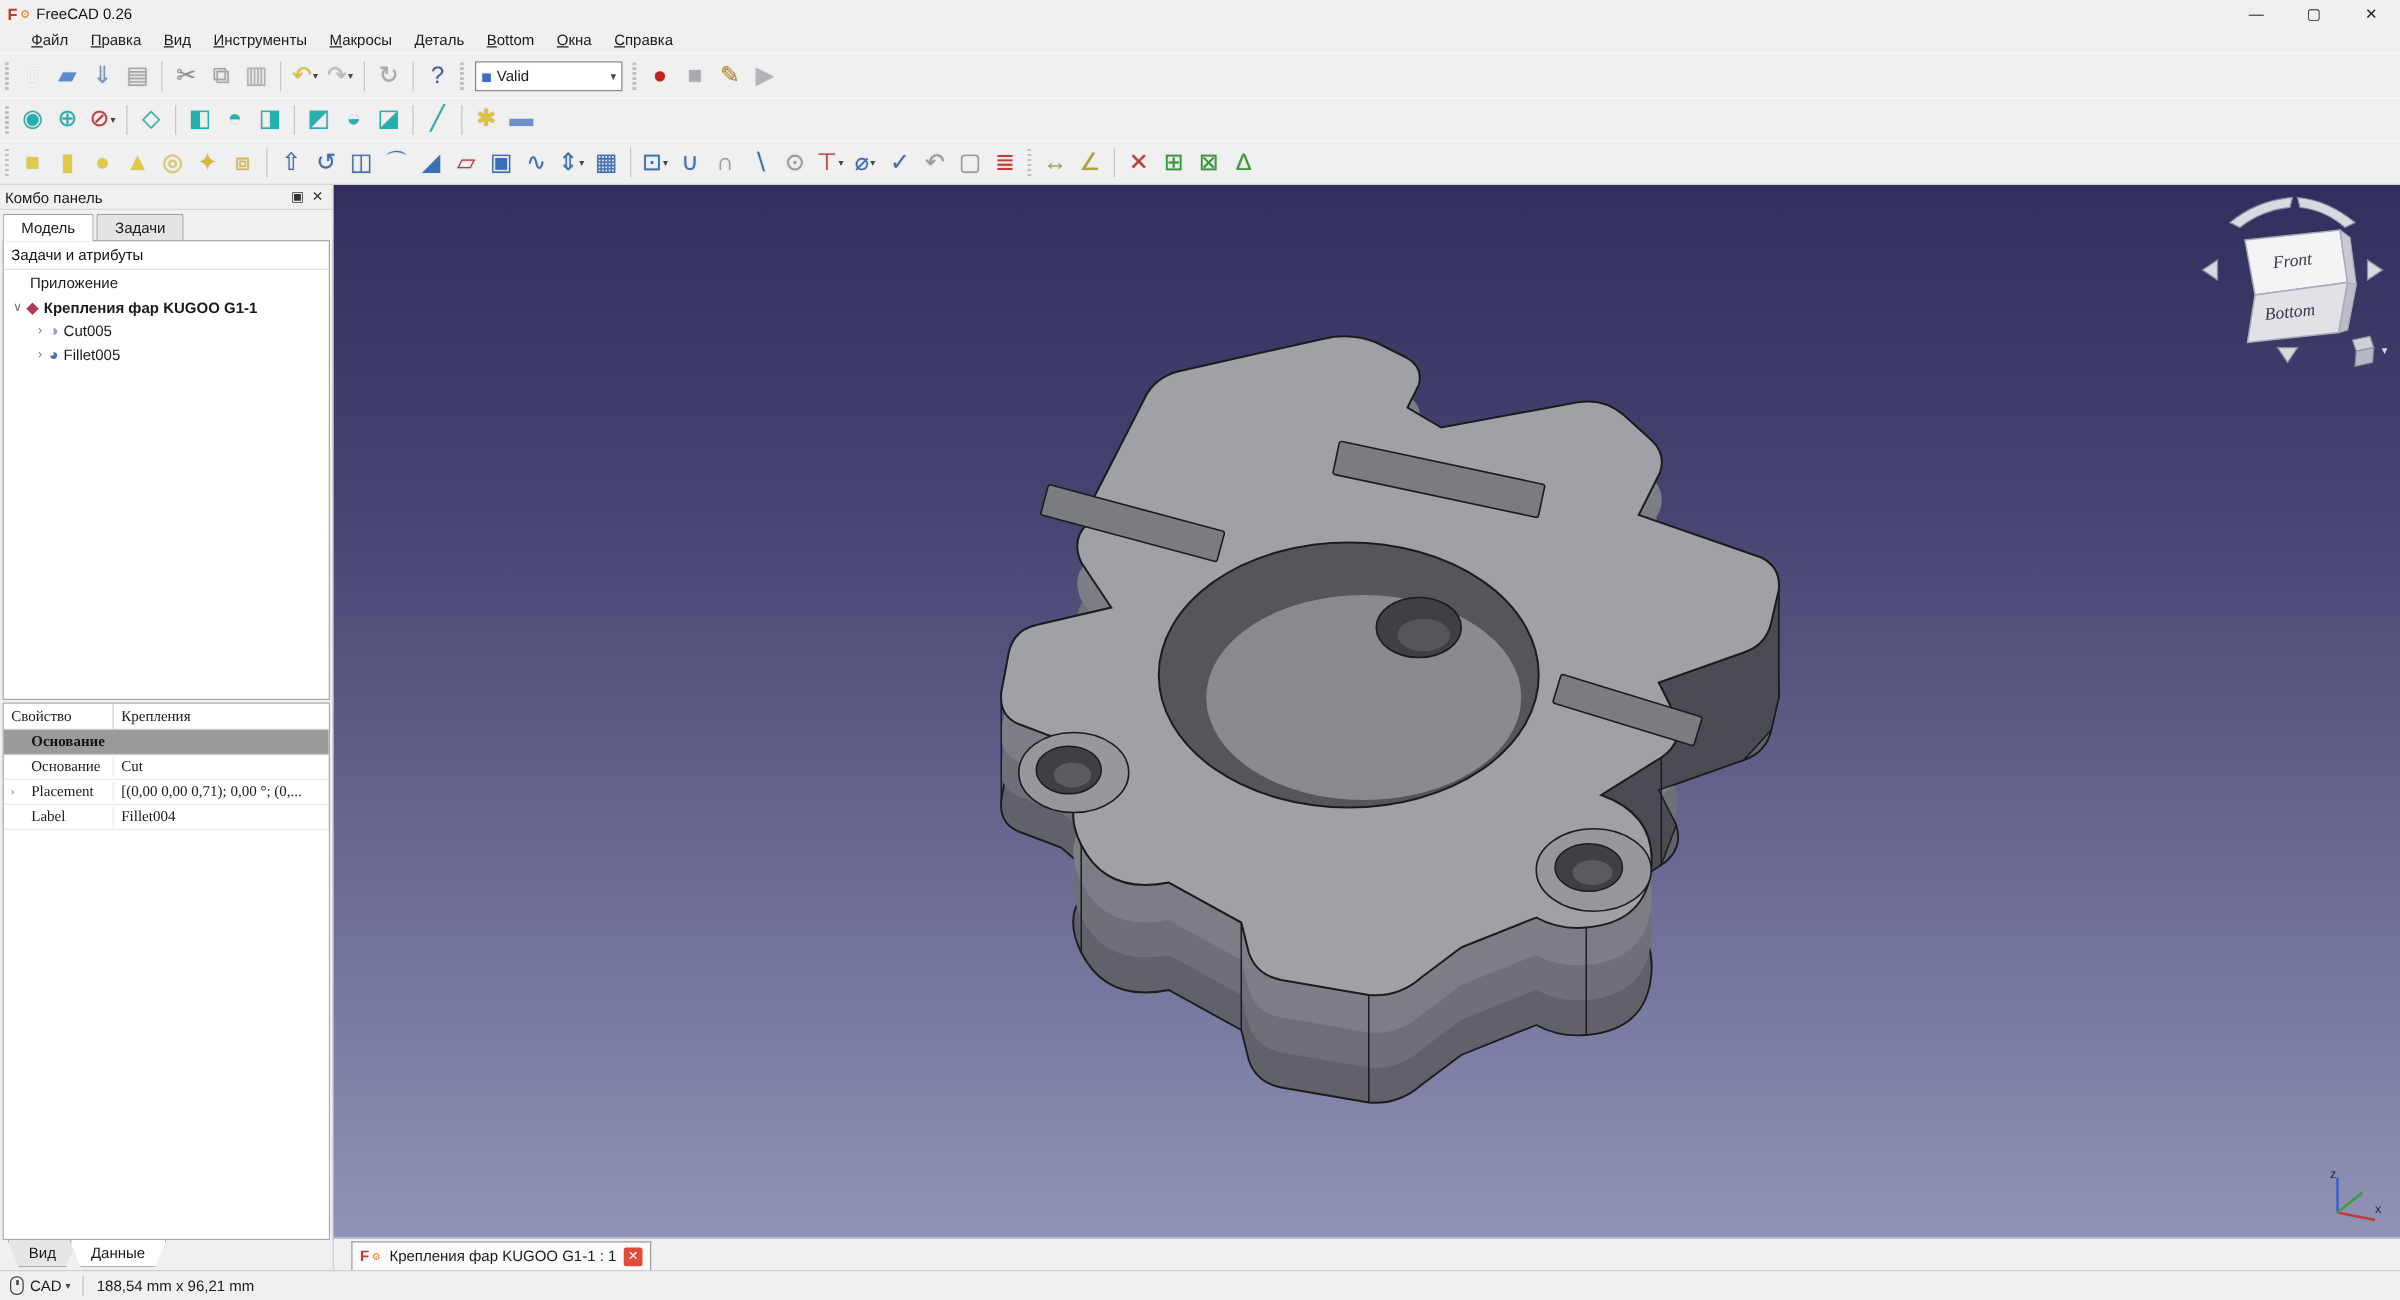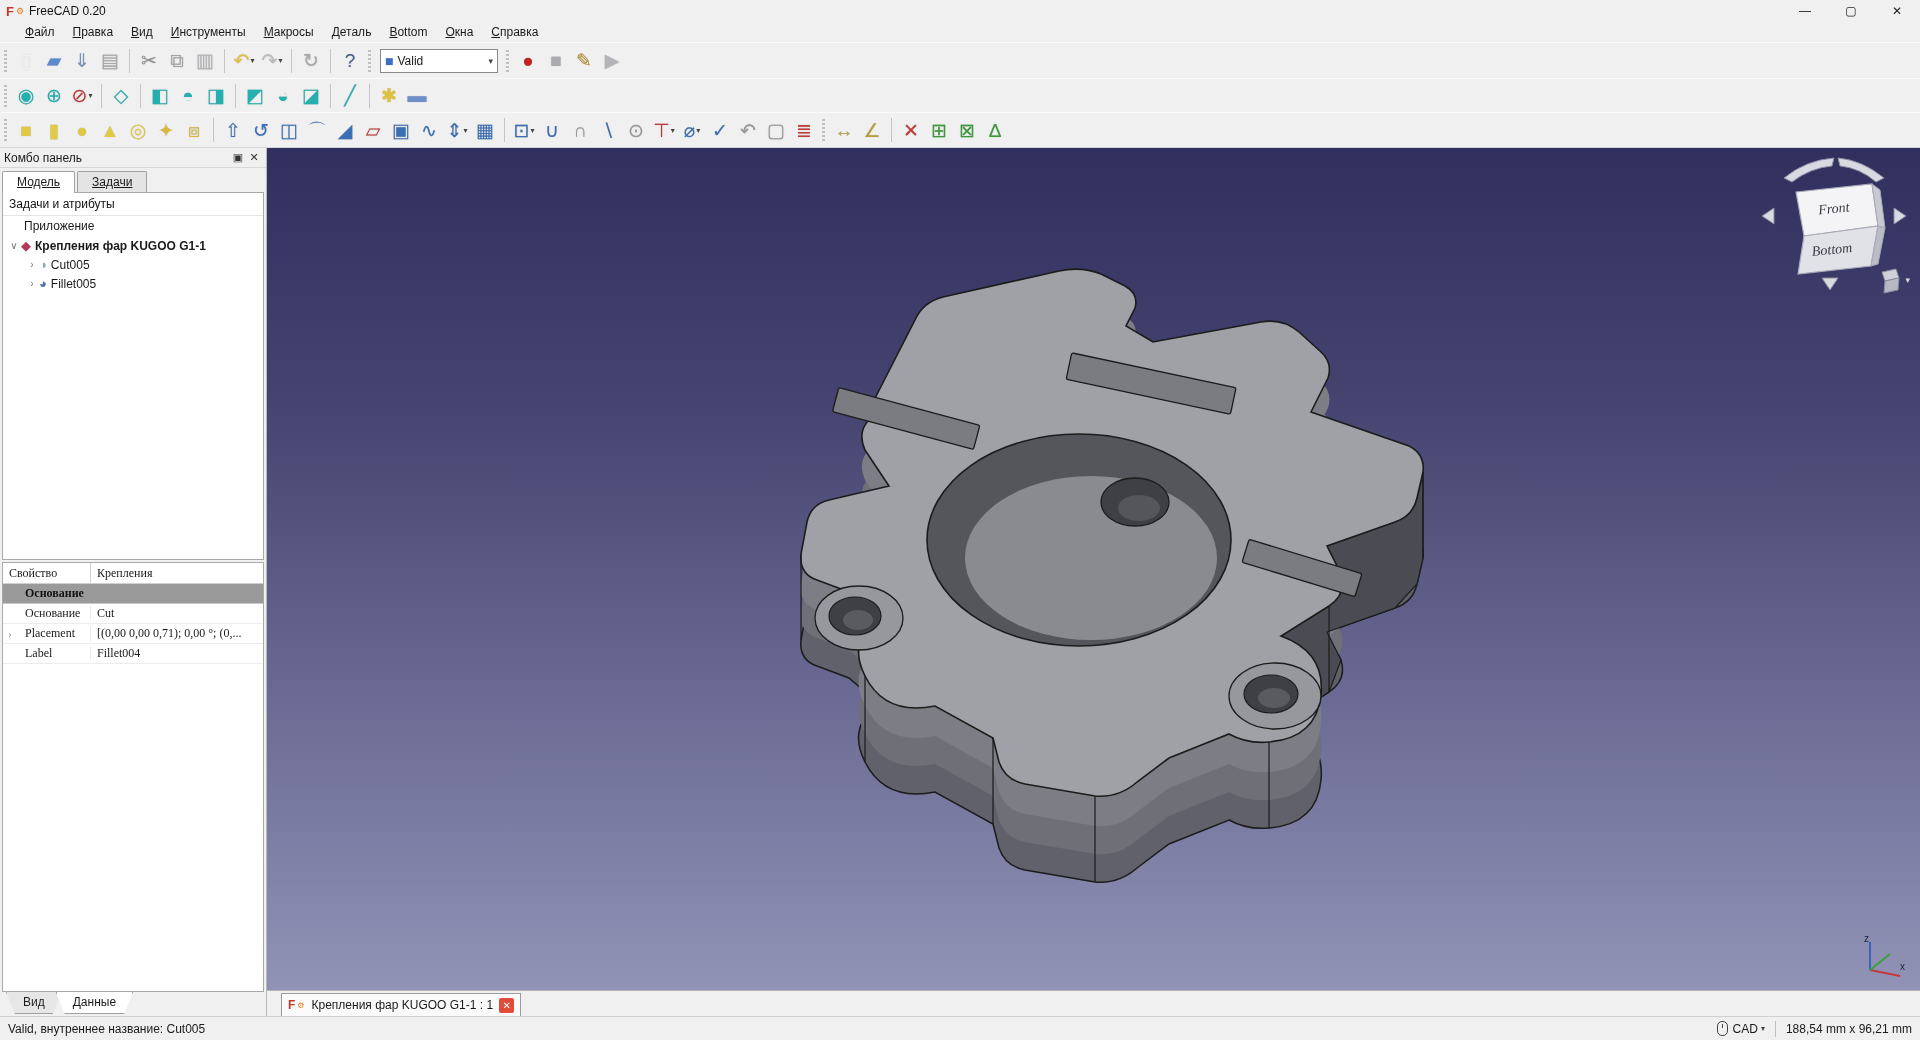--- a/index.html
+++ b/index.html
@@ -37,21 +37,21 @@
   .wb-select .dd { font-size:9px; }
 
   
   .main { flex:1; display:flex; min-height:0; }
 
   
   .combo-panel { width:267px; background:#f0f0f0; border-right:1px solid #b8b8b8; display:flex; flex-direction:column; }
   .cp-header { height:20px; display:flex; align-items:center; padding:0 4px; background:#f0f0f0; border-bottom:1px solid #d8d8d8; }
   .cp-header .cp-title { flex:1; }
   .cp-hbtn { width:16px; text-align:center; color:#333; font-size:11px; }
-  .cp-tabs { height:24px; display:flex; align-items:flex-end; padding-left:2px; background:#f0f0f0;text-decoration:underline; }
+  .cp-tabs { height:24px; display:flex; align-items:flex-end; padding-left:2px; background:#f0f0f0; }
   .cp-tab { padding:3px 14px; border:1px solid #a0a0a0; border-bottom:none; background:#e4e4e4; margin-right:2px; border-radius:2px 2px 0 0; }
   .cp-tab.active { background:#fff; position:relative; top:1px; padding-bottom:4px; }
   .tree-wrap { height:368px; background:#fff; border:1px solid #a9a9a9; margin:0 2px; overflow:hidden; }
   .tree-hdr { padding:4px 6px; border-bottom:1px solid #e4e4e4; color:#111; }
   .tree-app { padding:3px 21px; }
   .tree-row { display:flex; align-items:center; height:19px; white-space:nowrap; }
   .tree-row .chev { width:14px; text-align:center; color:#777; font-size:10px; }
   .tree-row .ticon { font-size:13px; margin-right:4px; text-shadow:none; }
   .tree-row.bold .tlabel { font-weight:bold; }
   .props-wrap { flex:1; background:#fff; border:1px solid #a9a9a9; margin:2px 2px 0 2px; display:flex; flex-direction:column; overflow:hidden;font-family:Liberation Serif, serif; }
@@ -93,21 +93,21 @@
   .status-sep { width:1px; height:16px; background:#c0c0c0; margin:0 10px 0 0; }
 </style>
 </head>
 <body>
 
 <div class="app">
 
   <div class="titlebar">
     <span class="fc-logo">F</span>
       <span class="fc-gear">⚙</span>
-    <span class="title-text">FreeCAD 0.20</span>
+    <span class="title-text">FreeCAD 0.26</span>
     <div class="win-controls">
       <span class="win-btn">—</span>
       <span class="win-btn">▢</span>
       <span class="win-btn">✕</span>
     </div>
   </div>
 
   <div class="menubar">
 
   <span class="menu-item"><span class="ml">Файл</span></span>
@@ -511,21 +511,20 @@
           <span class="fc-logo">F</span>
             <span class="fc-gear">⚙</span>
           <span class="doctab-label">Крепления фар KUGOO G1-1 : 1</span>
           <span class="doctab-close">✕</span>
         </div>
       </div>
     </div>
   </div>
 
   <div class="statusbar">
-    <span class="status-msg">Valid, внутреннее название: Cut005</span>
     <span class="mouse-ico"></span>
     <span class="navstyle">
       <span>CAD</span>
       <span class="dd">▾</span>
     </span>
     <span class="status-sep"></span>
     <span>188,54 mm x 96,21 mm</span>
   </div>
 
 </div>

